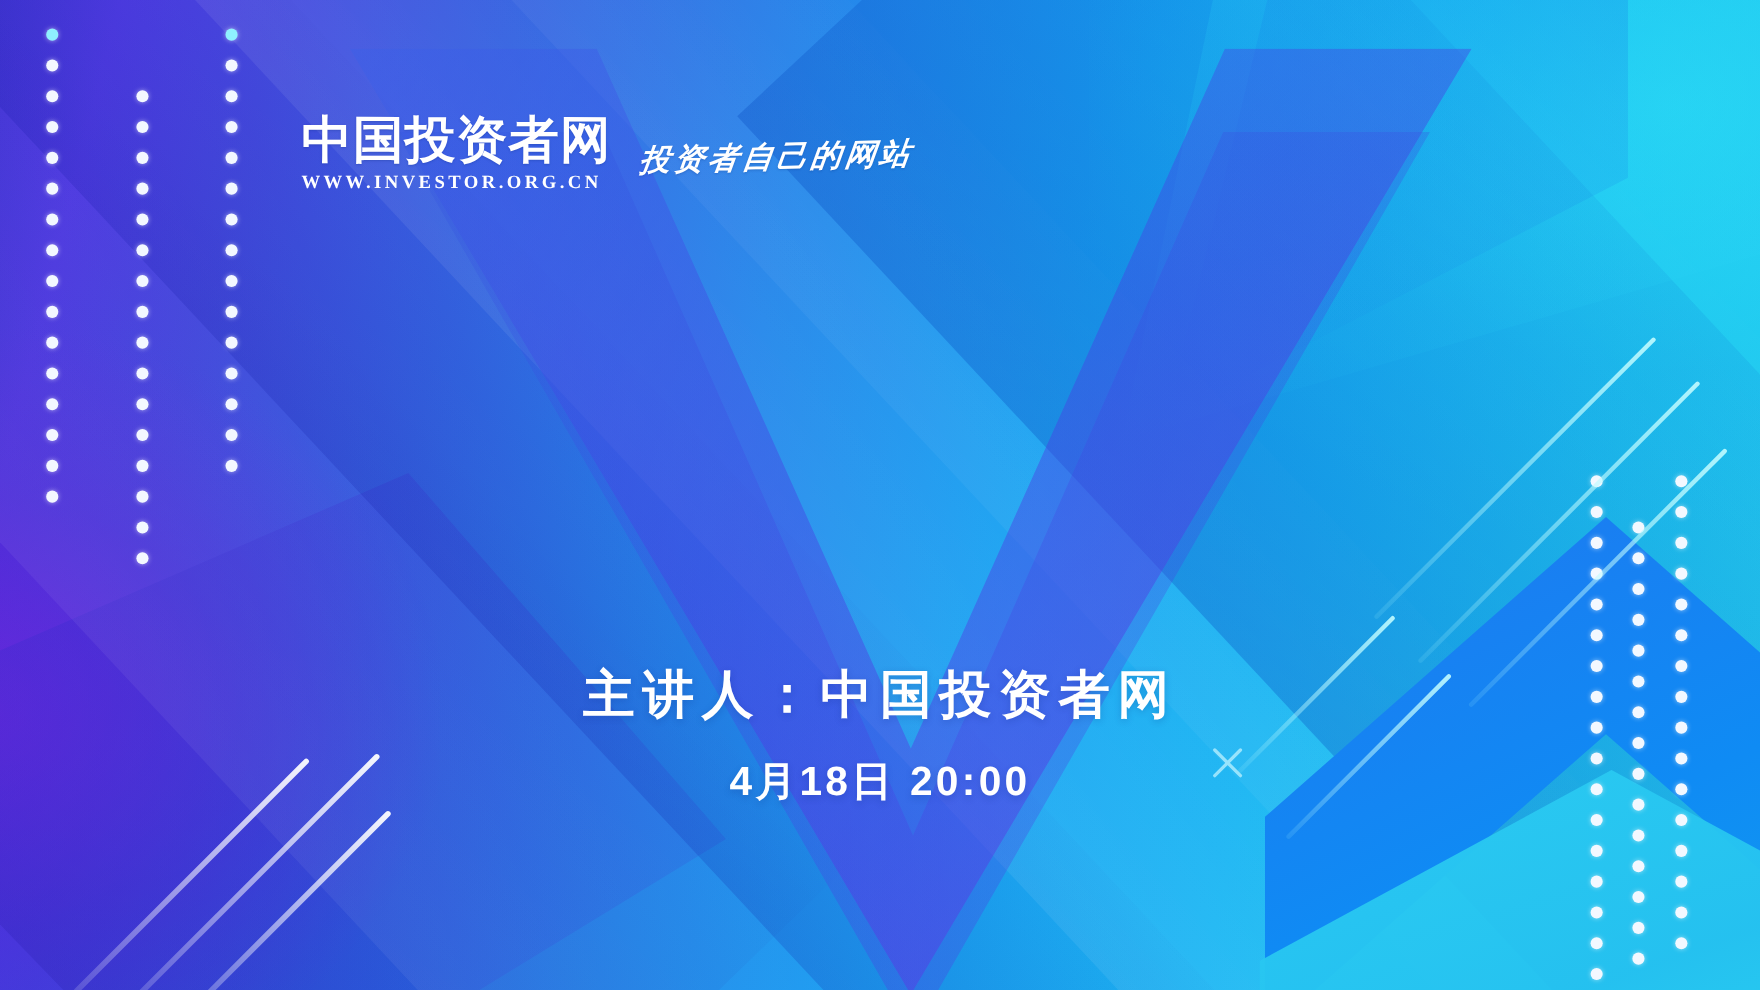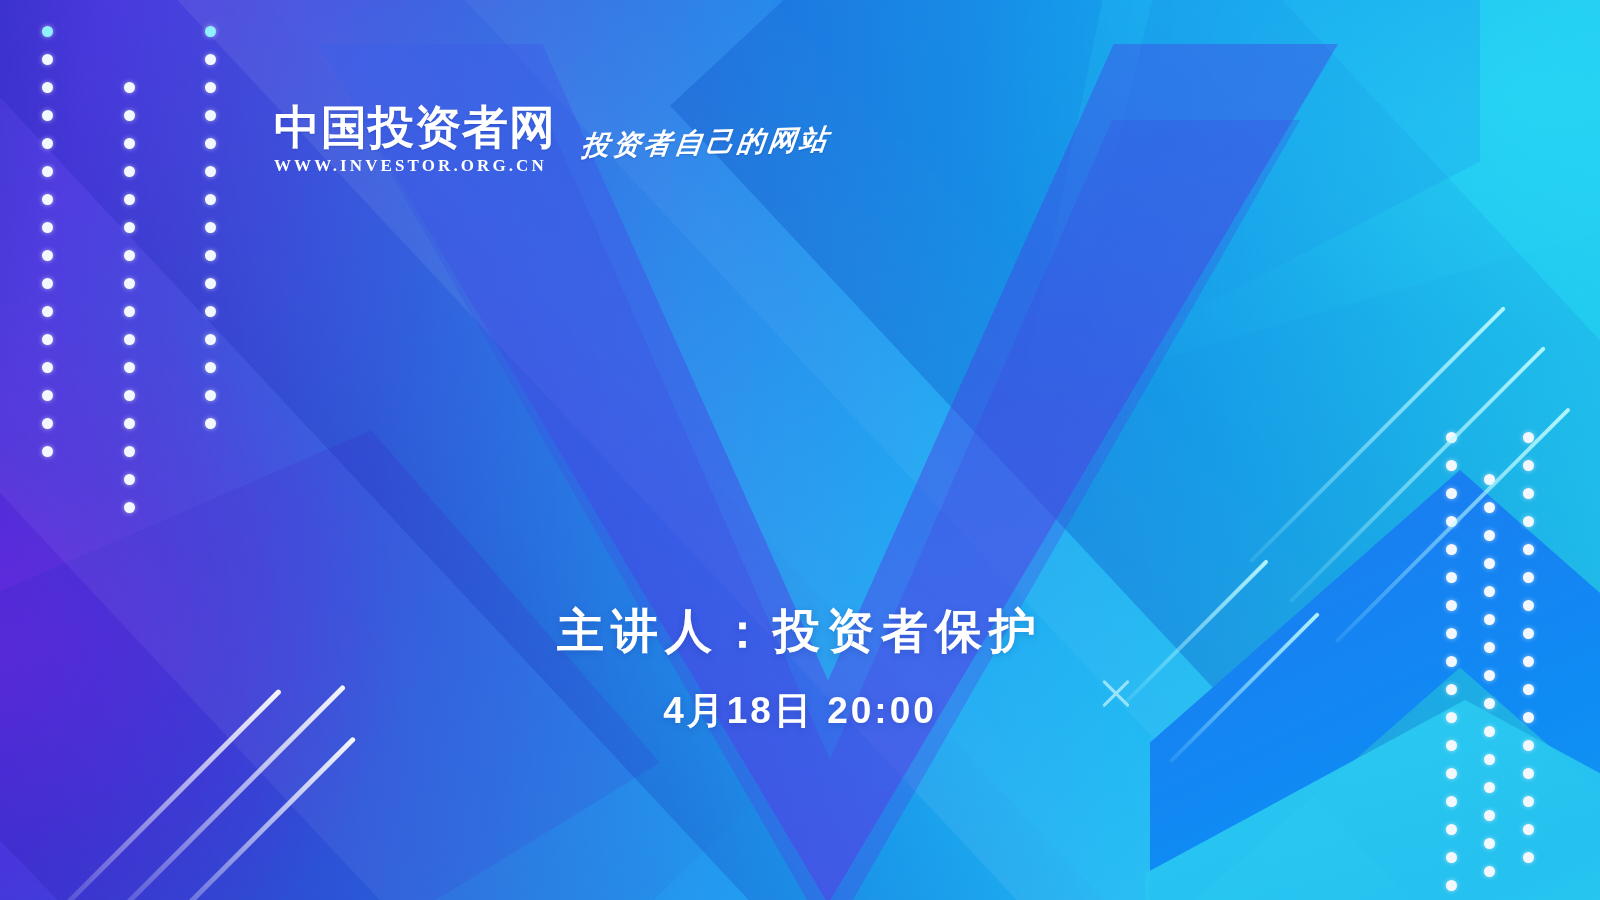--- a/index.html
+++ b/index.html
@@ -356,16 +356,16 @@
 
   <div class="logo-block">
     <div class="logo-main">
       <div class="logo-cn">中国投资者网</div>
       <div class="logo-url">WWW.INVESTOR.ORG.CN</div>
     </div>
     <div class="logo-tagline">投资者自己的网站</div>
   </div>
 
 
-  <div class="speaker">主讲人：投资者保护</div>
+  <div class="speaker">主讲人：中国投资者网</div>
   <div class="datetime">4月18日 20:00</div>
 
 </div>
 
 </body></html>

